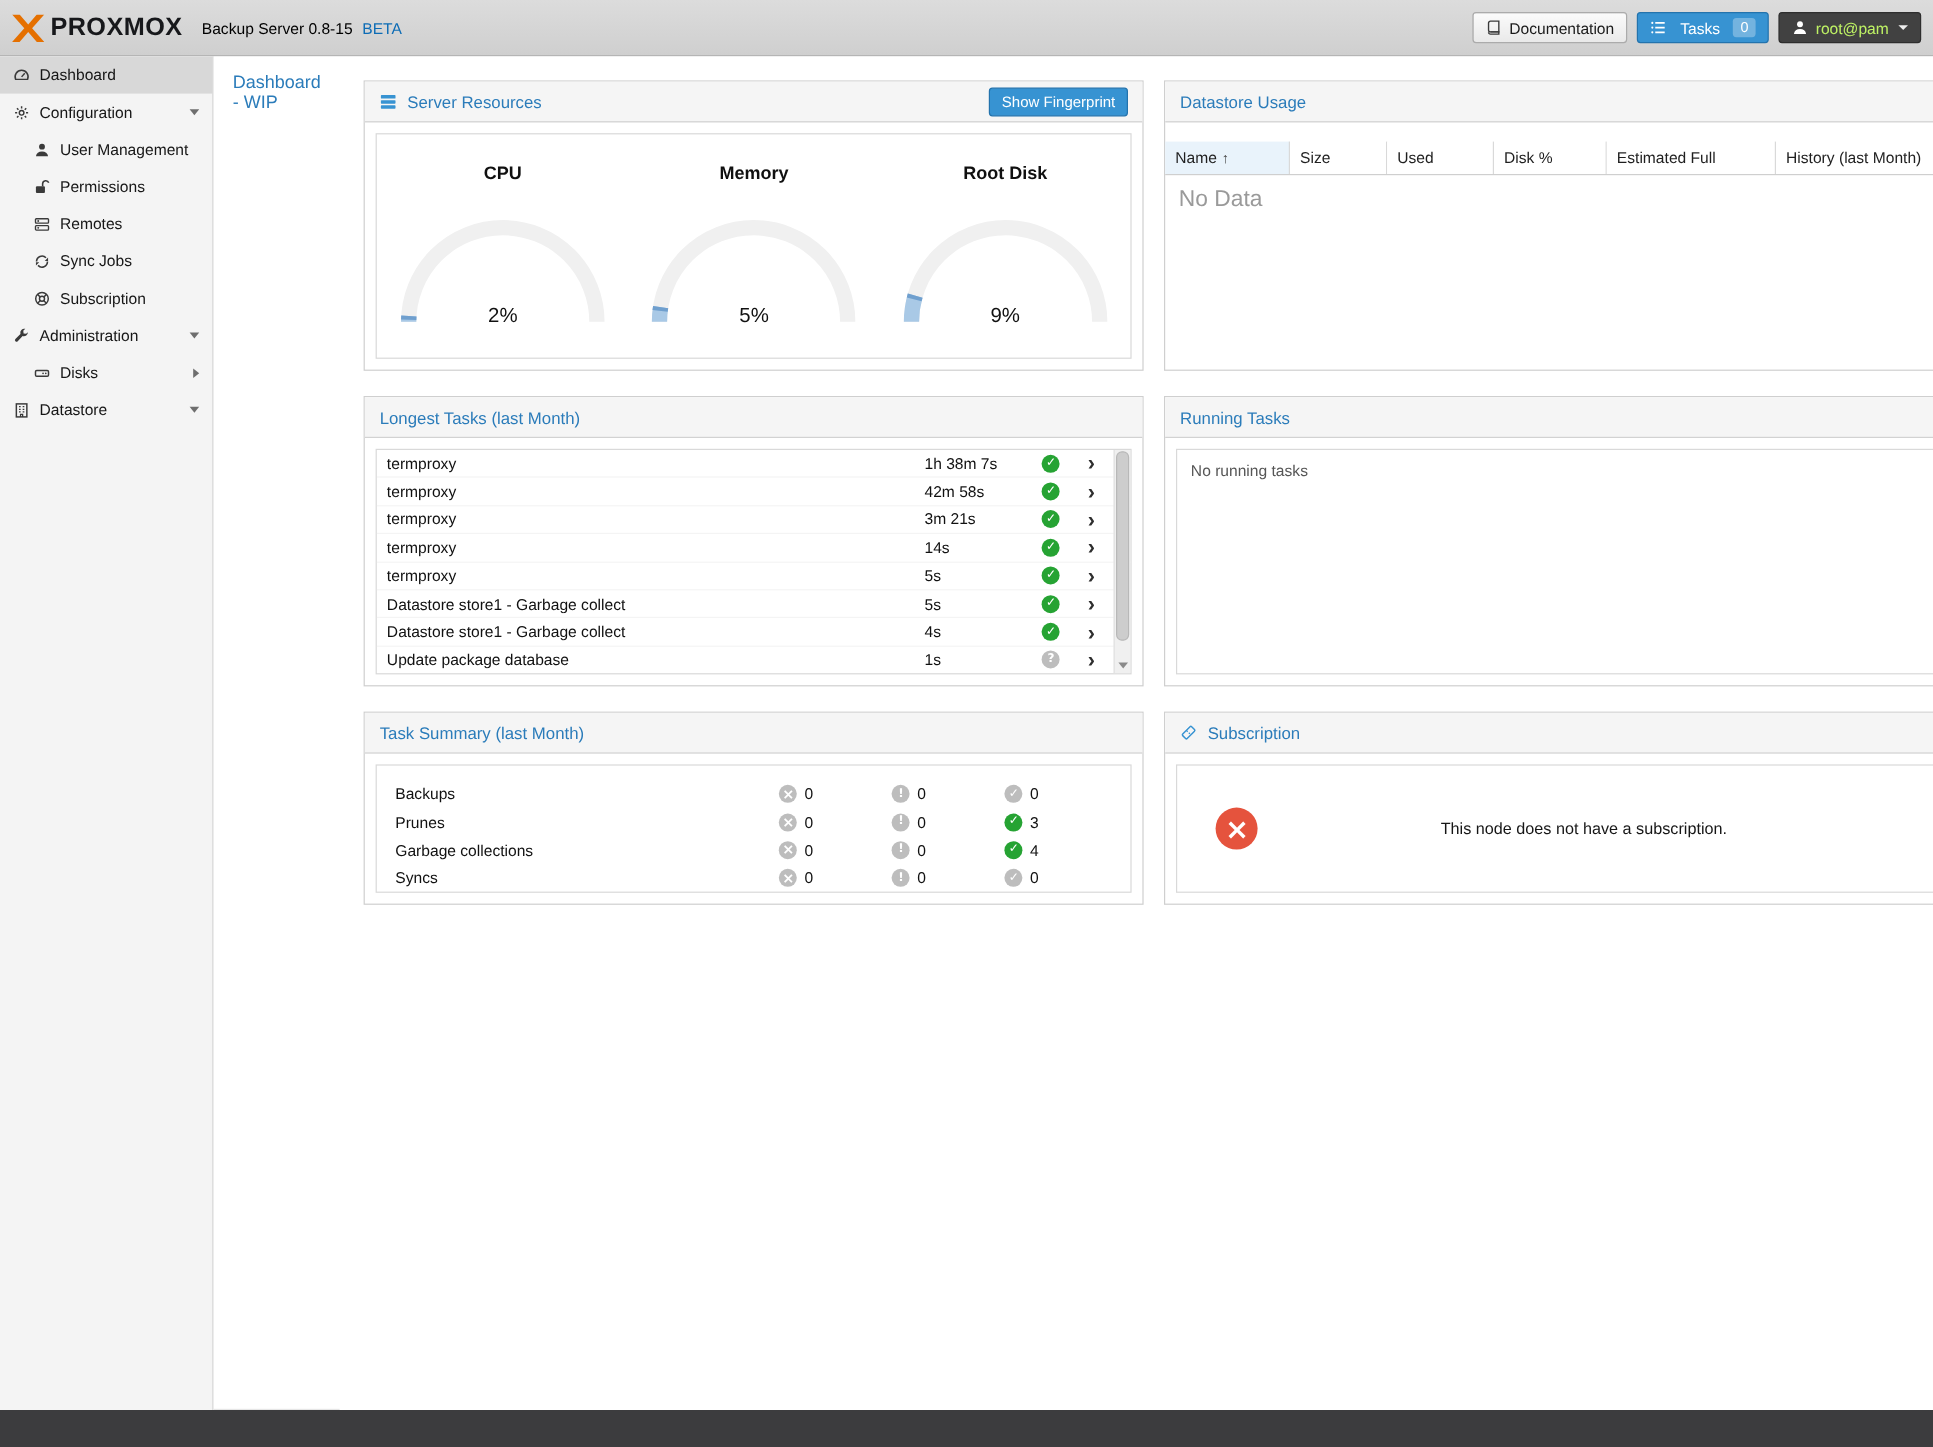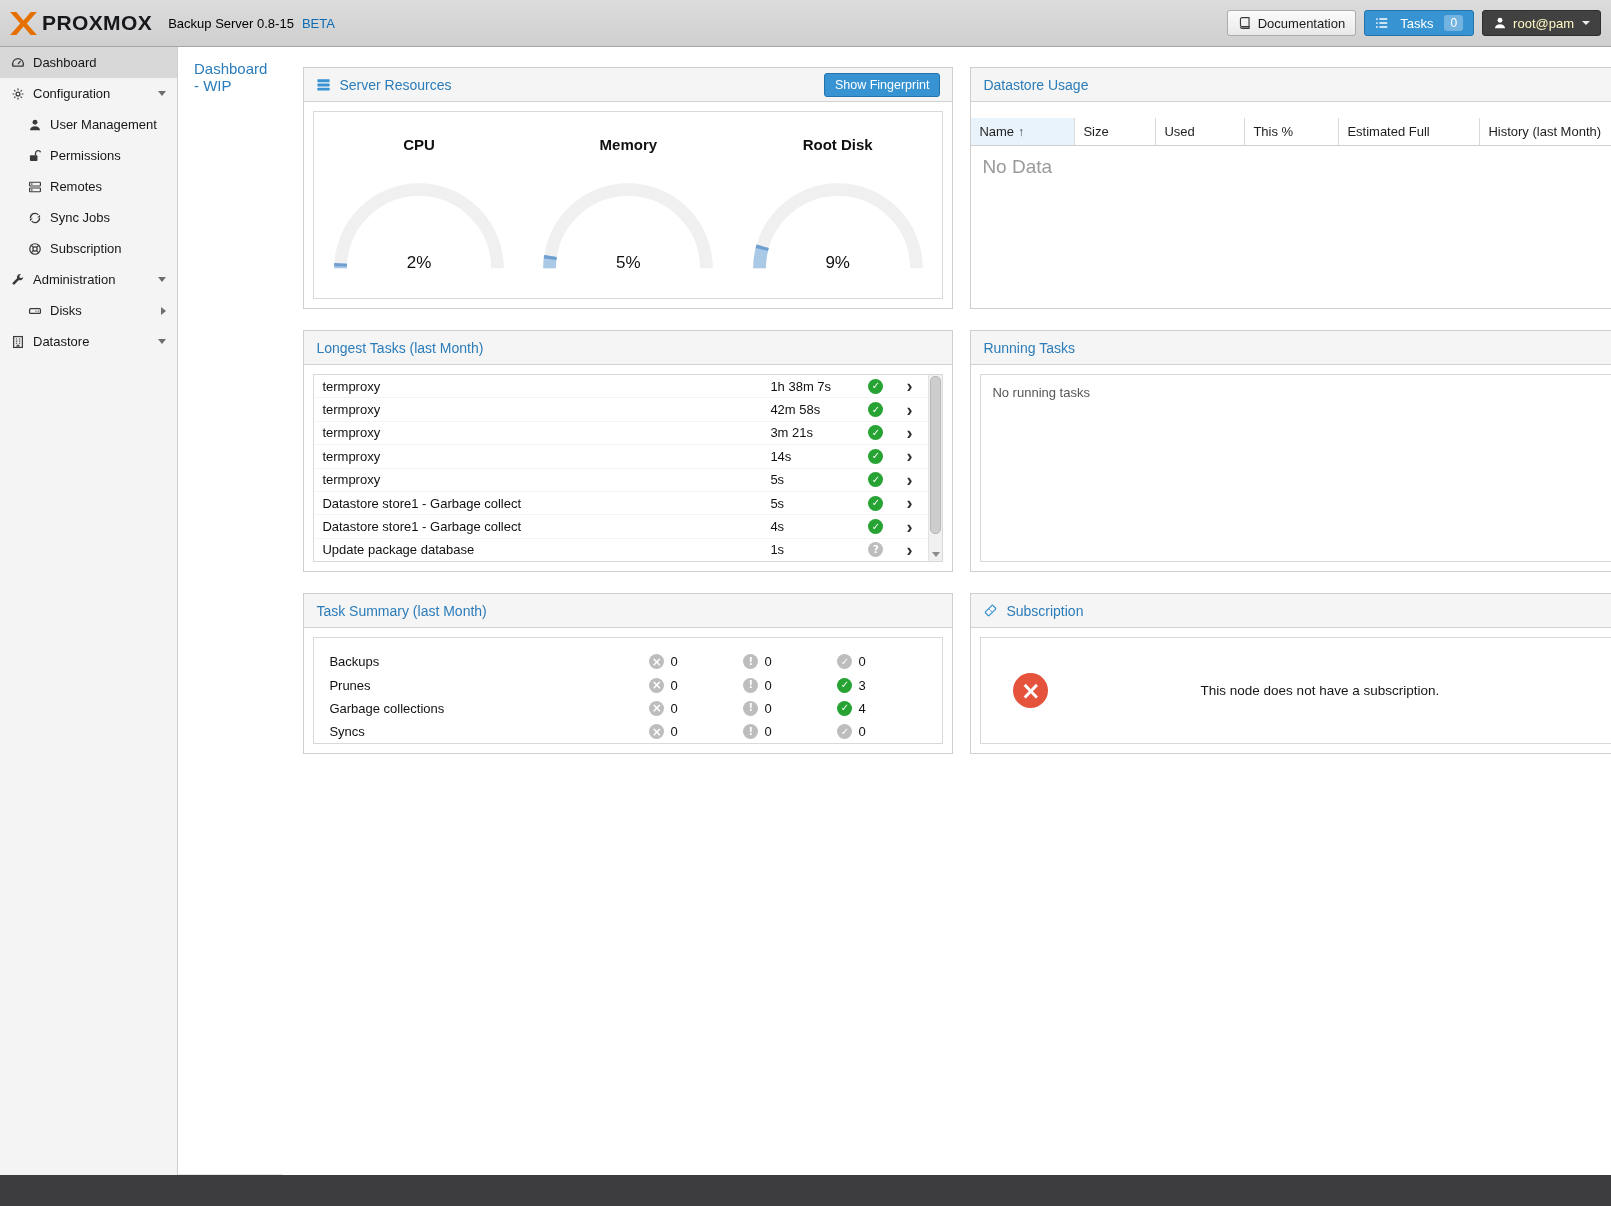--- a/index.html
+++ b/index.html
@@ -23,21 +23,21 @@
   .app-title { font-size:13px; color:#000; margin-left:8px; }
   .beta { font-size:13px; color:#0d6cb5; cursor:pointer; }
   .spacer { flex:1; }
   .btn {
     height:26px; border-radius:3px; display:inline-flex; align-items:center; gap:6px;
     padding:0 10px; font-size:13px; border:1px solid transparent; cursor:pointer; white-space:nowrap;
   }
   .btn svg { width:13px; height:13px; display:block; }
   .btn-light { background:linear-gradient(#fbfbfb,#e9e9e9); border-color:#ababab; color:#1a1a1a; }
   .btn-blue  { background:#3793d2; border-color:#2373ad; color:#fff;gap:11px; }
-  .btn-dark  { background:#414141; border-color:#2e2e2e; color:#fef9c3; }
+  .btn-dark  { background:#414141; border-color:#2e2e2e; color:#bef264; }
   .badge { background:rgba(255,255,255,.3); border-radius:3px; padding:1px 6px; font-size:12px; }
   .caret { width:0; height:0; border-left:4px solid transparent; border-right:4px solid transparent; border-top:4px solid #ededed; margin-left:2px; }
 
   
   .mid { flex:1; display:flex; min-height:0; }
   .sidebar { flex:0 0 178px; background:#f4f4f4; border-right:1px solid #cfcfcf; padding-top:0; }
   .side-item { height:31px; display:flex; align-items:center; gap:8px; padding:0 11px; font-size:13px; color:#161616; cursor:pointer; }
   .side-item.lvl1 { padding-left:28px; }
   .side-item.selected { background:#d8d8d8; }
   .si { width:14px; height:14px; flex:0 0 14px; color:#3a3a3a; display:flex; }
@@ -341,21 +341,21 @@
                 <span>Name</span>
                 <span class="sort-asc"></span>
               </div>
               <div class="du-th">
                   <span>Size</span>
                 </div>
               <div class="du-th">
                   <span>Used</span>
                 </div>
               <div class="du-th">
-                  <span>This %</span>
+                  <span>Disk %</span>
                 </div>
               <div class="du-th">
                   <span>Estimated Full</span>
                 </div>
               <div class="du-th">
                   <span>History (last Month)</span>
                 </div>
             </div>
             <div class="du-empty">No Data</div>
           </div>

